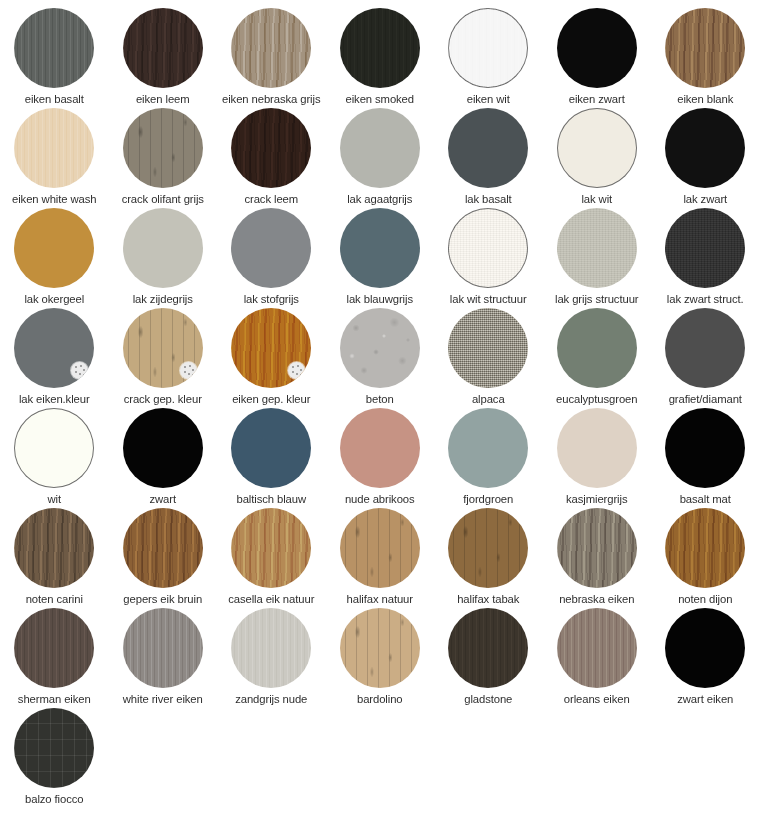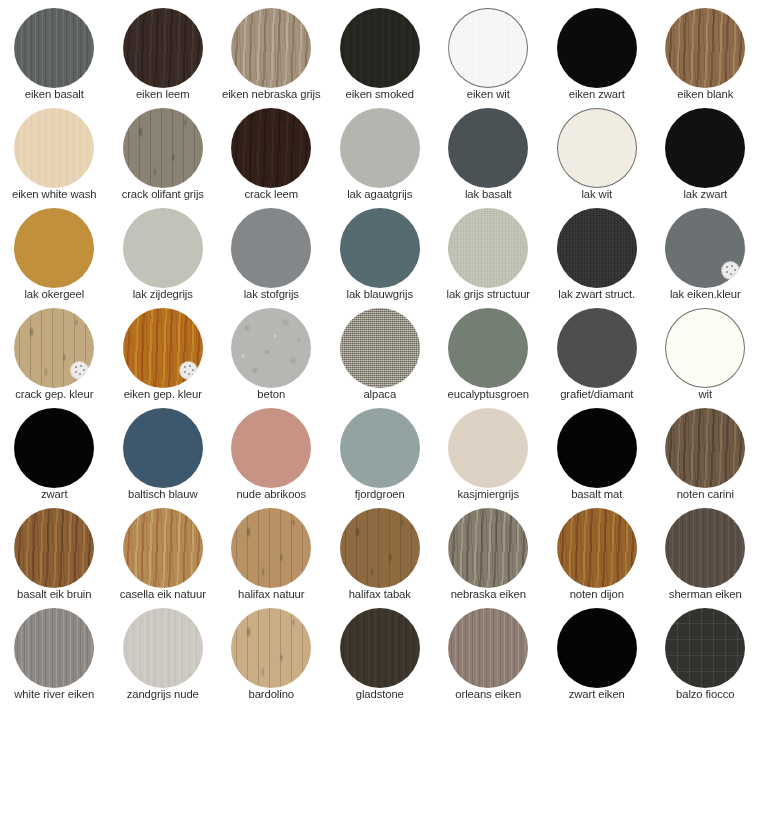--- a/index.html
+++ b/index.html
@@ -191,20 +191,21 @@
     background: #8a8a8a;
   }
   .perf-badge span:nth-child(1) { left: 4px;  top: 4px; }
   .perf-badge span:nth-child(2) { left: 9px;  top: 3px; }
   .perf-badge span:nth-child(3) { left: 12px; top: 7px; }
   .perf-badge span:nth-child(4) { left: 4px;  top: 9px; }
   .perf-badge span:nth-child(5) { left: 8px;  top: 11px; }
   .perf-badge span:nth-child(6) { left: 12px; top: 12px; }
 
   .swatch-label {
+    margin-top: 5px;
     font-size: 11.3px;
     line-height: 13px;
     color: #2f2f2f;
     text-align: center;
     white-space: nowrap;
     letter-spacing: -0.1px;
   }
 </style>
 </head>
 <body>
@@ -312,20 +313,26 @@
       </div>
       <div class="swatch-label">lak stofgrijs</div>
     </div>
     <div class="swatch-cell">
       <div class="swatch-disc" style="background-color: rgb(86, 106, 114);">
         <div class="tex tex-flat"></div>
       </div>
       <div class="swatch-label">lak blauwgrijs</div>
     </div>
     <div class="swatch-cell">
+      <div class="swatch-disc has-outline" style="background-color: rgb(251, 248, 241);">
+        <div class="tex tex-structure"></div>
+      </div>
+      <div class="swatch-label">lak wit structuur</div>
+    </div>
+    <div class="swatch-cell">
       <div class="swatch-disc" style="background-color: rgb(197, 196, 184);">
         <div class="tex tex-structure"></div>
       </div>
       <div class="swatch-label">lak grijs structuur</div>
     </div>
     <div class="swatch-cell">
       <div class="swatch-disc" style="background-color: rgb(44, 44, 44);">
         <div class="tex tex-structure"></div>
       </div>
       <div class="swatch-label">lak zwart struct.</div>
@@ -441,21 +448,21 @@
     <div class="swatch-cell">
       <div class="swatch-disc" style="background-color: rgb(110, 90, 69);">
         <div class="tex tex-grain-wide"></div>
       </div>
       <div class="swatch-label">noten carini</div>
     </div>
     <div class="swatch-cell">
       <div class="swatch-disc" style="background-color: rgb(139, 96, 53);">
         <div class="tex tex-grain-wide"></div>
       </div>
-      <div class="swatch-label">basalt eik bruin</div>
+      <div class="swatch-label">gepers eik bruin</div>
     </div>
     <div class="swatch-cell">
       <div class="swatch-disc" style="background-color: rgb(181, 138, 85);">
         <div class="tex tex-grain-wide"></div>
       </div>
       <div class="swatch-label">casella eik natuur</div>
     </div>
     <div class="swatch-cell">
       <div class="swatch-disc" style="background-color: rgb(184, 146, 101);">
         <div class="tex tex-rustic"></div>

